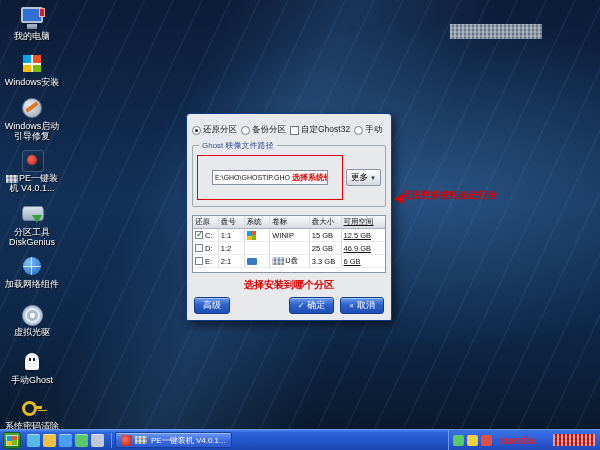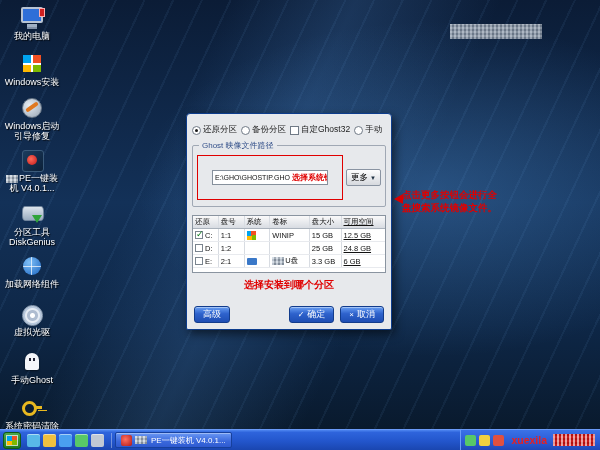--- a/index.html
+++ b/index.html
@@ -71,21 +71,21 @@
   .ptable{margin-top:8px;border:1px solid #8a94a0;background:#fff;height:58px;font-size:7.5px;color:#111;overflow:hidden;}
   .trow{display:flex;height:13px;align-items:stretch;border-bottom:1px solid #e8eaee;}
   .thead{background:linear-gradient(#fafafa,#d8dce2);border-bottom:1px solid #aab2bc;}
   .tc{padding:0 2px;border-right:1px solid #d8dce2;overflow:hidden;white-space:nowrap;display:flex;align-items:center;}
   .c1{width:26px;}.c2{width:26px;}.c3{width:26px;}.c4{width:40px;}.c5{width:32px;}.c6{width:44px;border-right:none;text-decoration:underline;}
   .cb{width:8px;height:8px;border:1px solid #7a848e;background:#fff;margin-right:2px;position:relative;flex:none;cursor:pointer;}
   .cb.checked::after{content:"\2713";position:absolute;left:0;top:-3px;font-size:9px;color:#0a7a1a;font-weight:bold;}
   .sys-win{width:9px;height:9px;background:conic-gradient(#f25022 0 25%,#7fba00 0 50%,#ffb900 0 75%,#00a4ef 0);}
   .sys-usb{width:10px;height:7px;background:#3a78c8;border-radius:1px;}
   .sel-hint{text-align:center;color:#e00000;font-weight:bold;font-size:10px;margin-top:5px;}
-  .btn-row{display:flex;align-items:flex-end;margin-top:14px;padding:0 2px;}
+  .btn-row{display:flex;align-items:flex-end;margin-top:5px;padding:0 2px;}
   .blue-btn{background:linear-gradient(180deg,#6aa0f4,#2e62cc 45%,#1e4eb4);border:1px solid #123c8c;color:#fff;border-radius:3px;font-size:9px;height:17px;padding:0 8px;display:flex;align-items:center;gap:3px;box-shadow:inset 0 1px 0 rgba(255,255,255,.4);cursor:pointer;}
   .bic{font-size:8px;}
   .right-btns{margin-left:auto;display:flex;gap:6px;}
   
   .annot{position:absolute;left:402px;top:188px;width:100px;color:#e00000;font-size:9.5px;font-weight:bold;line-height:13px;z-index:6;}
   .annot-arrow{position:absolute;left:389px;top:194px;width:0;height:0;border:5px solid transparent;border-right:9px solid #d80000;z-index:6;}
   
   .taskbar{position:absolute;left:0;bottom:0;width:600px;height:21px;display:flex;align-items:center;z-index:10;
     background:linear-gradient(180deg,#4e86f0 0%,#2e64dc 12%,#2356cc 55%,#1a46b0 100%);border-top:1px solid #6a9af8;}
   .start{width:18px;height:17px;margin:0 2px 0 3px;border-radius:3px;background:linear-gradient(180deg,#4ea84e,#1e7a1e);border:1px solid #0f5a14;display:flex;align-items:center;justify-content:center;cursor:pointer;}
@@ -95,21 +95,21 @@
   .q1{background:#58b8e8;}.q2{background:#f0c040;}.q3{background:#4aa0f0;}.q4{background:#58c868;}.q5{background:#c0c8d4;}
   .tdiv{width:1px;height:15px;background:rgba(255,255,255,.35);margin:0 3px;}
   .taskbtn{height:16px;display:flex;align-items:center;gap:3px;padding:0 5px;max-width:150px;cursor:pointer;
     background:linear-gradient(180deg,#6a98f4,#3a68dc 60%,#2e5ad0);border:1px solid #17409c;border-radius:2px;box-shadow:inset 0 1px 0 rgba(255,255,255,.35);}
   .ticon{width:11px;height:11px;border-radius:2px;background:radial-gradient(circle at 40% 40%,#ff7060,#b01818);flex:none;}
   .ttext{color:#fff;font-size:8px;white-space:nowrap;overflow:hidden;text-overflow:ellipsis;}
   .tray{margin-left:auto;height:100%;display:flex;align-items:center;padding:0 5px 0 4px;gap:3px;
     background:linear-gradient(180deg,#3a72e8,#2a5ad4 60%,#2048b8);border-left:1px solid #6a9af8;}
   .tri{width:11px;height:11px;border-radius:2px;cursor:pointer;}
   .t1{background:#58c868;}.t2{background:#f0d040;}.t3{background:#e05040;}
-  .wm{display:flex;align-items:center;gap:6px;margin-left:4px;}
+  .wm{display:flex;align-items:center;gap:18px;margin-left:4px;}
   .wm-text{color:#e82020;font-size:10.5px;font-weight:bold;}
 </style>
 </head>
 <body>
 
 <div class="desktop">
 
   <div class="dicon" style="top:6px">
     <div class="di di-pc">
         <span class="redchip"></span>
@@ -214,21 +214,21 @@
         </div>
         <div class="trow">
           <span class="tc c1">
               <span class="cb"></span>
               <span>D:</span>
             </span>
           <span class="tc c2">1:2</span>
           <span class="tc c3"></span>
           <span class="tc c4"></span>
           <span class="tc c5">25 GB</span>
-          <span class="tc c6">24.8 GB</span>
+          <span class="tc c6">46.9 GB</span>
         </div>
         <div class="trow">
           <span class="tc c1">
               <span class="cb"></span>
               <span>E:</span>
             </span>
           <span class="tc c2">2:1</span>
           <span class="tc c3">
               <span class="sys-usb"></span>
             </span>
@@ -258,21 +258,20 @@
           </span>
         </span>
       </div>
 
     </div>
   </div>
 
   <div class="annot-arrow"></div>
   <div class="annot">
     <div>点击更多按钮会进行全</div>
-    <div>盘搜索系统镜像文件。</div>
   </div>
 
   <div class="taskbar">
     <span class="start">
         <span class="startflag"></span>
       </span>
     <span class="ql">
       <span class="qli q1"></span>
       <span class="qli q2"></span>
       <span class="qli q3"></span>

